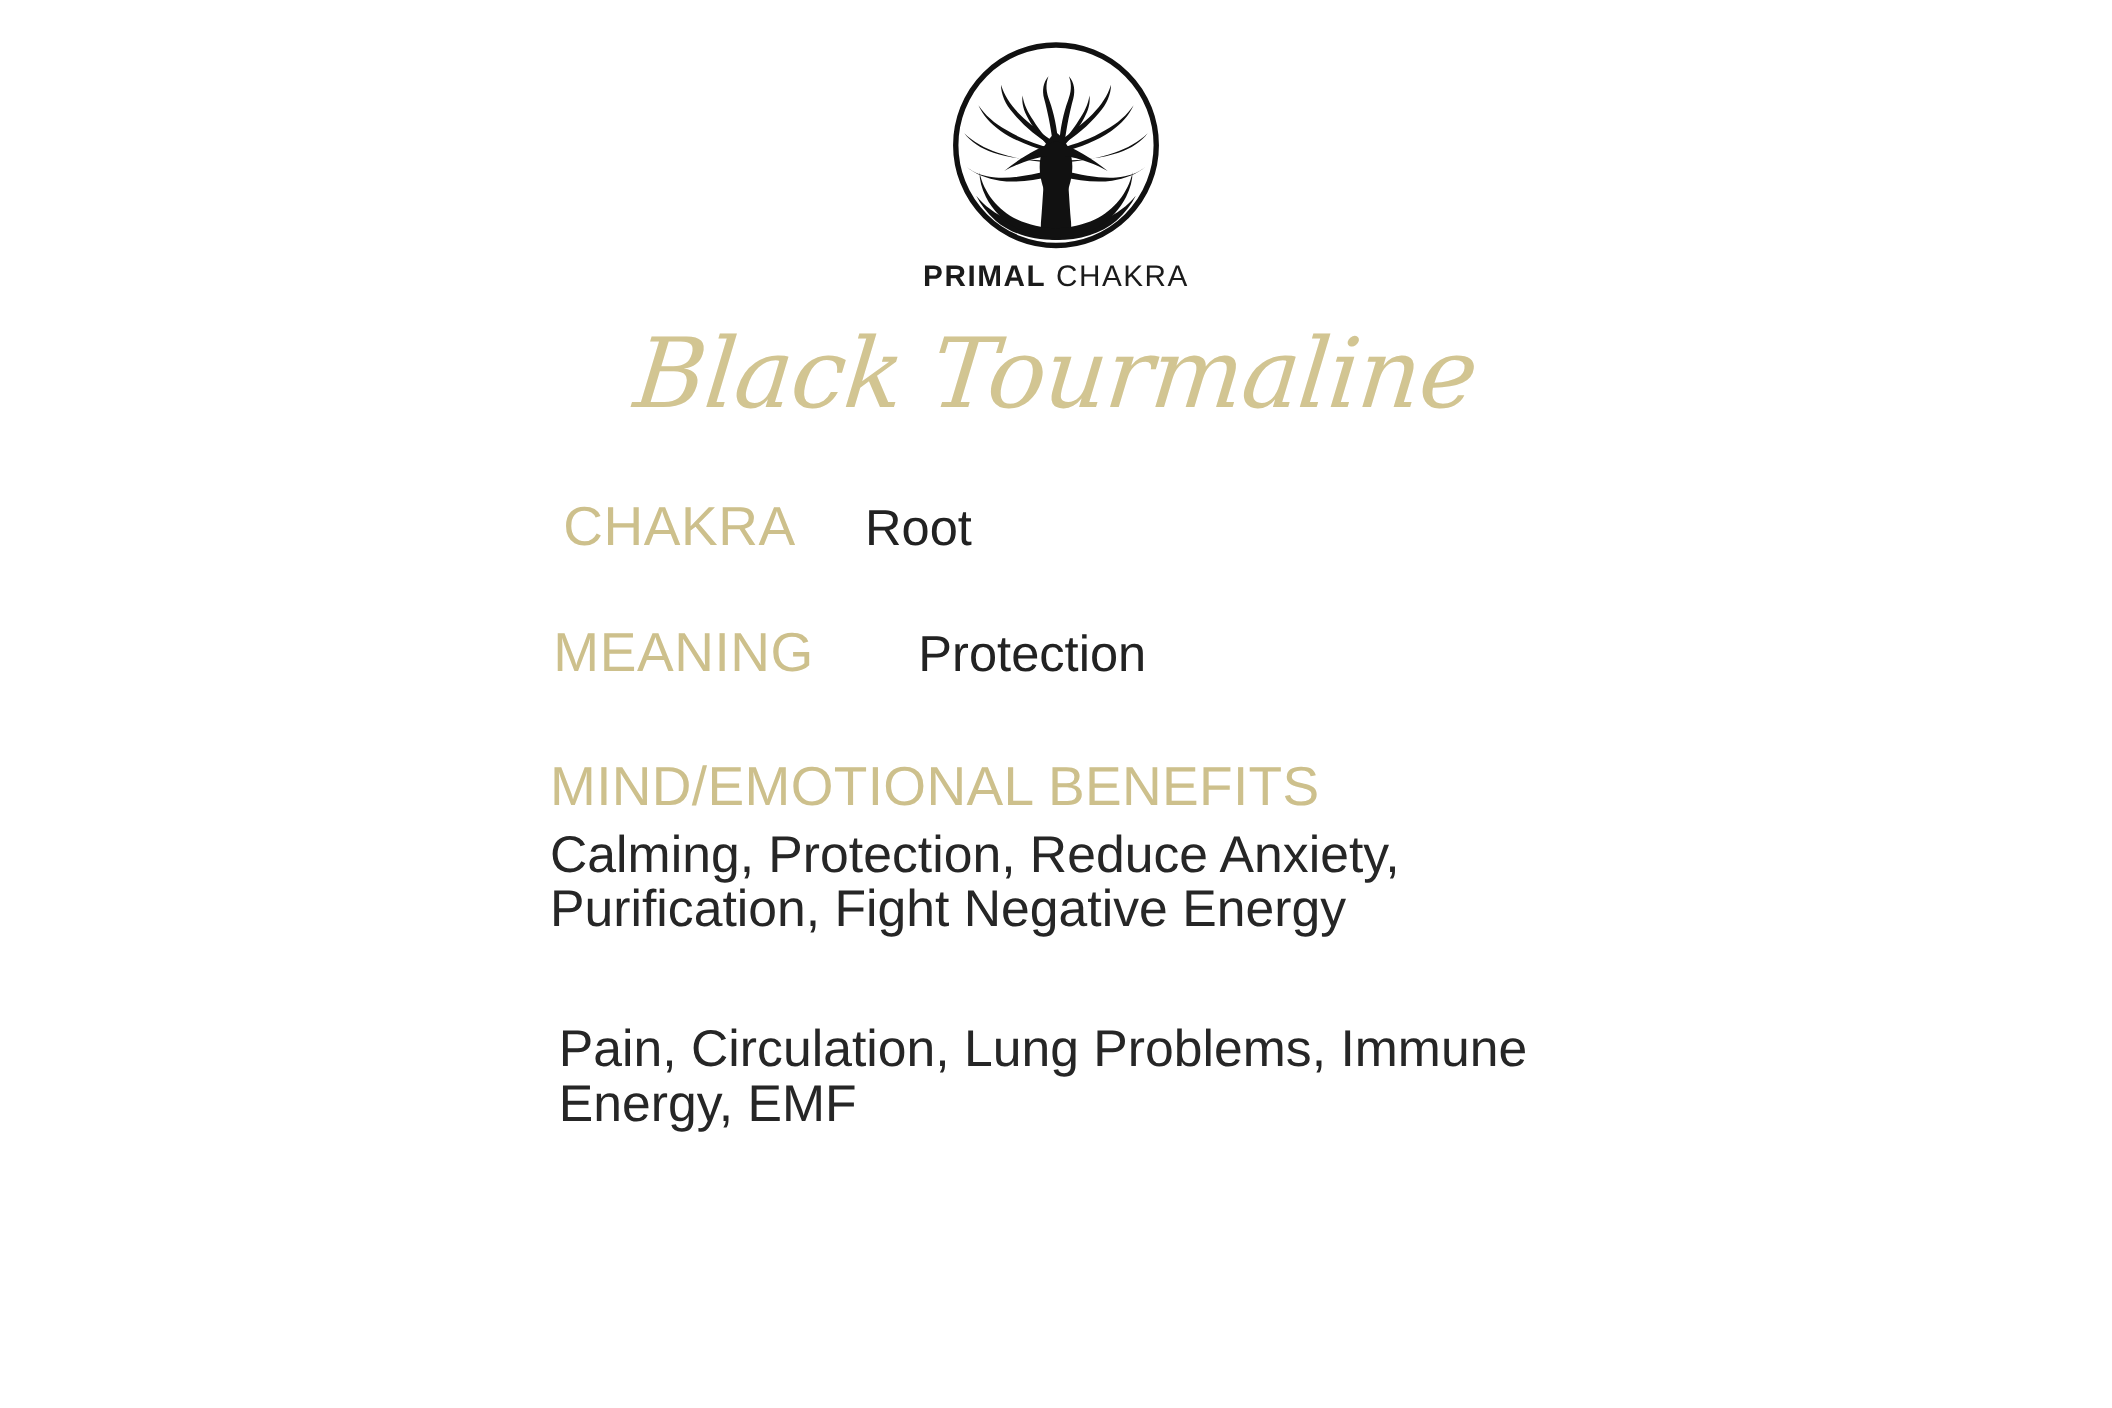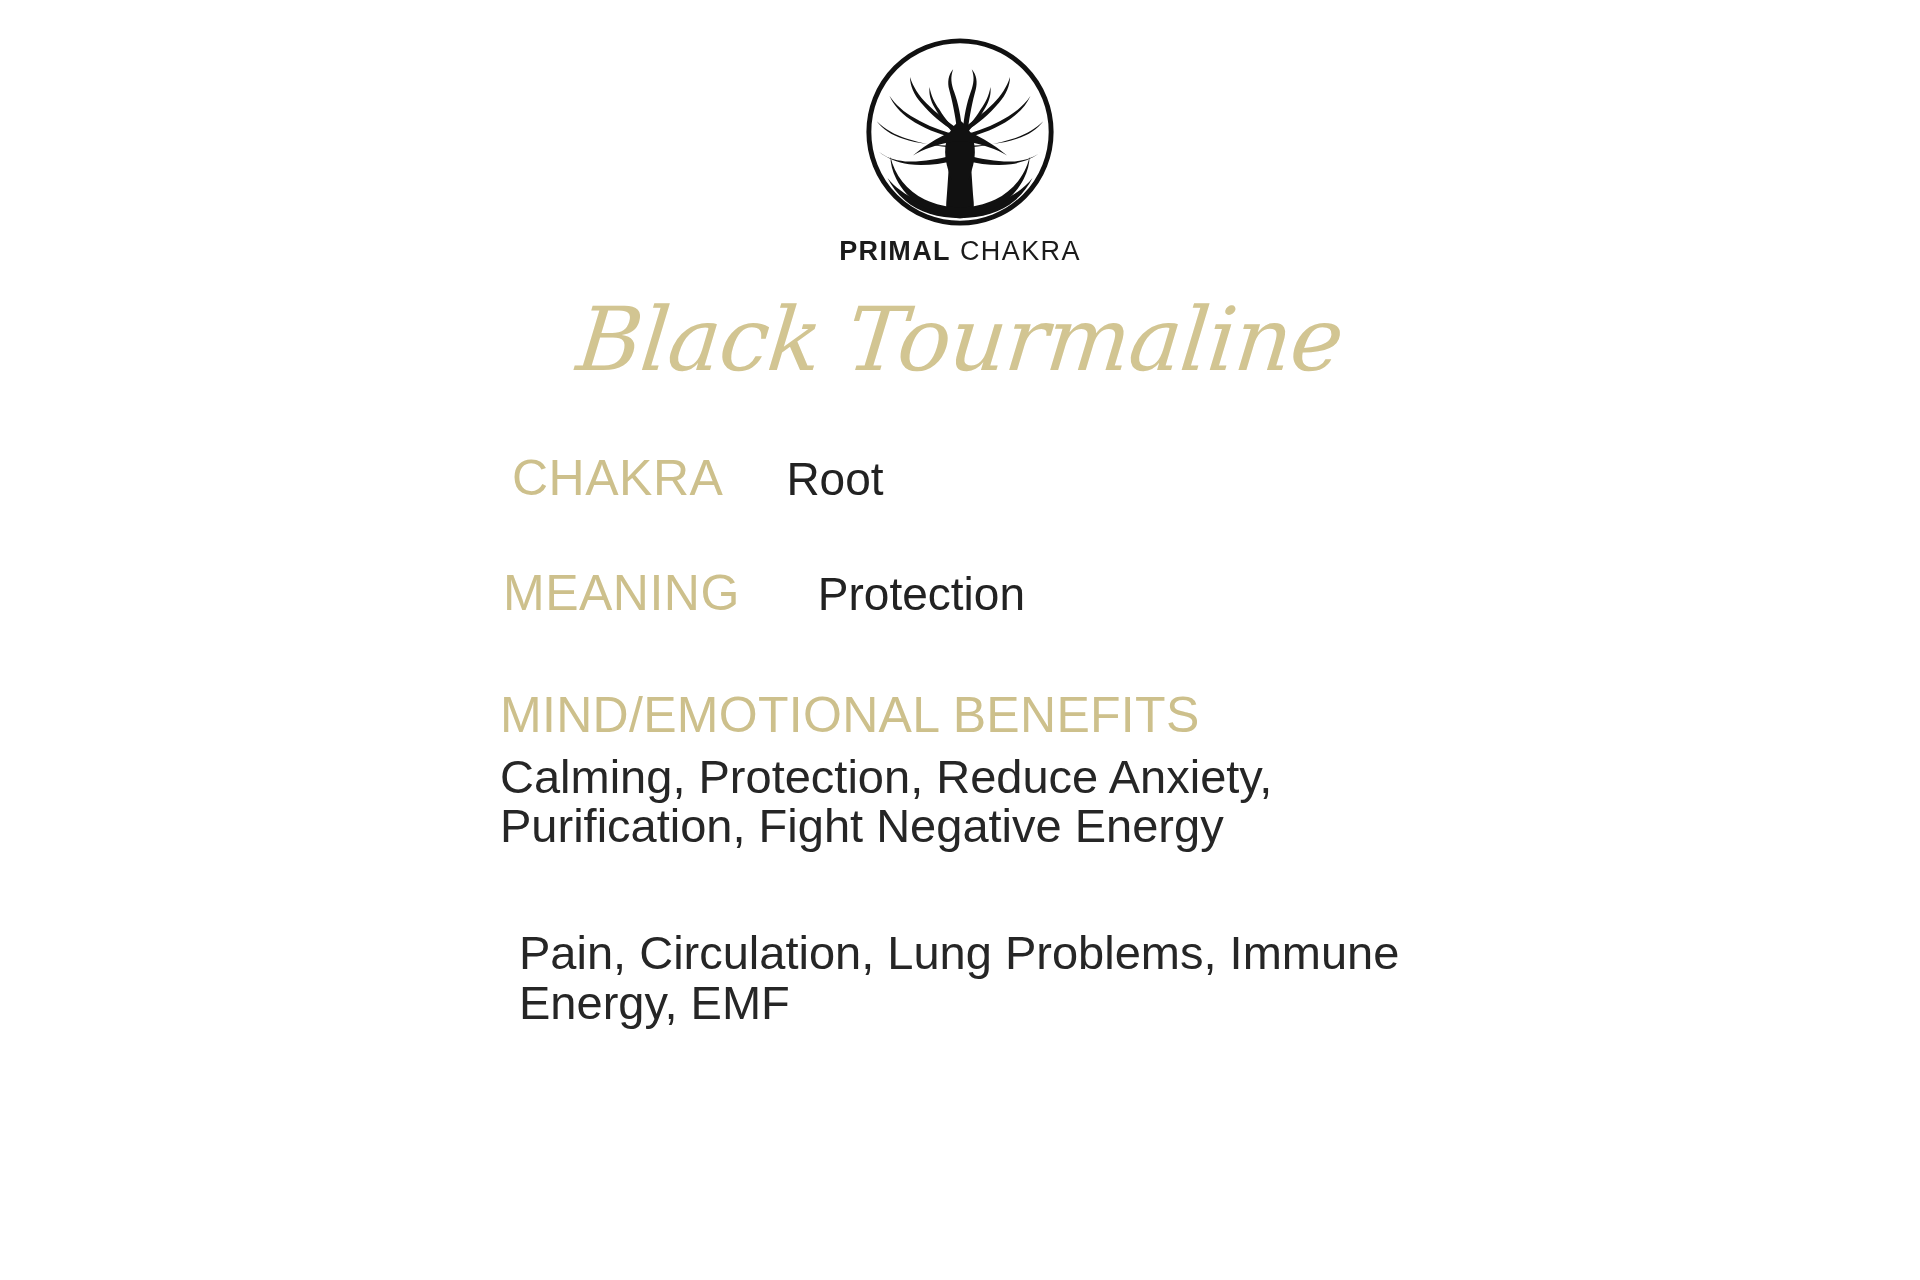--- a/index.html
+++ b/index.html
@@ -100,21 +100,21 @@
     line-height: 1.05;
     white-space: nowrap;
   }
   .row-chakra .value-dark {
     font-size: 46px;
     margin-left: 63px;
     text-align: right;
   }
   .row-meaning .value-dark {
     font-size: 46px;
-    margin-left: 31px;
+    margin-left: 48px;
   }
 
   .section { margin-top: 70px; }
   .section-physical { margin-top: 78px; }
 
   .section-heading {
     font-family: "Liberation Sans", sans-serif;
     font-weight: 400;
     font-size: 50px;
     letter-spacing: 0.3px;
@@ -126,21 +126,21 @@
     margin-top: 10px;
     font-family: Liberation Sans, sans-serif;
     font-weight: 300;
     font-size: 47px;
     line-height: 1.05;
     color: #262626;
     max-width: 1000px;
   }
   .section-physical .section-body {
     margin-top: 12px;
-    margin-left: 19px;
+    margin-left: 8px;
   }
   .body-line { display: block; white-space: nowrap; }
 </style>
 </head>
 <body>
 
 <div id="page">
 
   <div class="brand-block">
 

